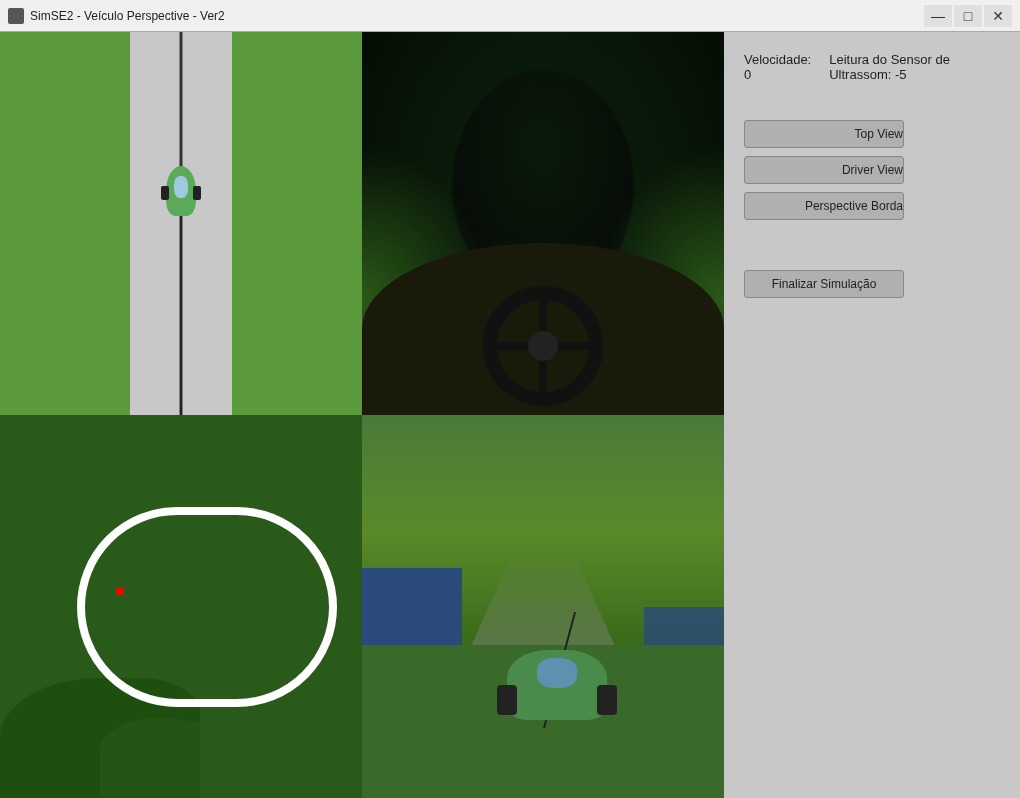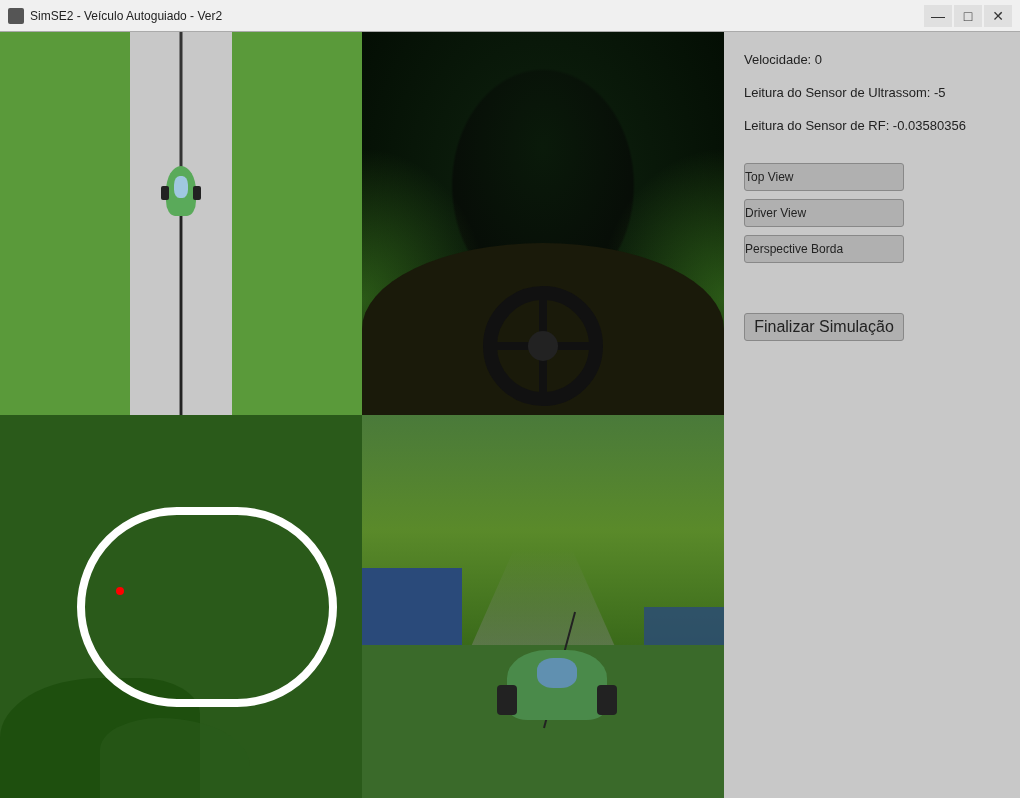--- a/index.html
+++ b/index.html
@@ -106,23 +106,22 @@
       height: 766px;
       background: #c8c8c8;
       padding: 20px 20px;
       display: flex;
       flex-direction: column;
       gap: 0;
     }
 
     .sensor-info {
       display: flex;
-      flex-direction: column;
       gap: 18px;
-      margin-bottom: 30px;
+      margin-bottom: 38px;
     }
 
     .sensor-label {
       font-size: 13px;
       color: #222;
     }
 
     .buttons-section {
       display: flex;
       flex-direction: column;
@@ -132,30 +131,30 @@
 
     .view-btn {
       width: 160px;
       height: 28px;
       background: #b0b0b0;
       border: 1px solid #888;
       border-radius: 3px;
       font-size: 12px;
       color: #222;
       cursor: pointer;
-      text-align: left;
+      text-align: right;
     }
 
     .finalize-btn {
       width: 160px;
       height: 28px;
       background: #b0b0b0;
       border: 1px solid #888;
       border-radius: 3px;
-      font-size: 16px;
+      font-size: 12px;
       color: #222;
       cursor: pointer;
       margin-top: 20px;
     }
     .road-line-vert {
       position: absolute;
       left: 50%;
       transform: translateX(-50%);
       width: 3px;
       height: 100%;
@@ -474,21 +473,21 @@
       height: 30%;
       background: #5aaa3a;
     }
   </style>
 </head>
 <body>
 
 <div class="title-bar">
   <div class="title-bar-left">
     <div class="title-bar-icon"></div>
-    <span class="title-bar-title">SimSE2 - Veículo Autoguiado - Ver2</span>
+    <span class="title-bar-title">SimSE2 - Veículo Perspective - Ver2</span>
   </div>
   <div class="title-bar-controls">
     <button class="title-btn">—</button>
     <button class="title-btn">□</button>
     <button class="title-btn close">✕</button>
   </div>
 </div>
 
 <div class="main-content">
 
@@ -552,21 +551,20 @@
       </div>
     </div>
 
   </div>
 
   <div class="control-panel">
 
     <div class="sensor-info">
       <span class="sensor-label">Velocidade: 0</span>
       <span class="sensor-label">Leitura do Sensor de Ultrassom: -5</span>
-      <span class="sensor-label">Leitura do Sensor de RF: -0.03580356</span>
     </div>
 
     <div class="buttons-section">
       <button class="view-btn">Top View</button>
       <button class="view-btn">Driver View</button>
       <button class="view-btn">Perspective Borda</button>
     </div>
 
     <button class="finalize-btn">Finalizar Simulação</button>
 

